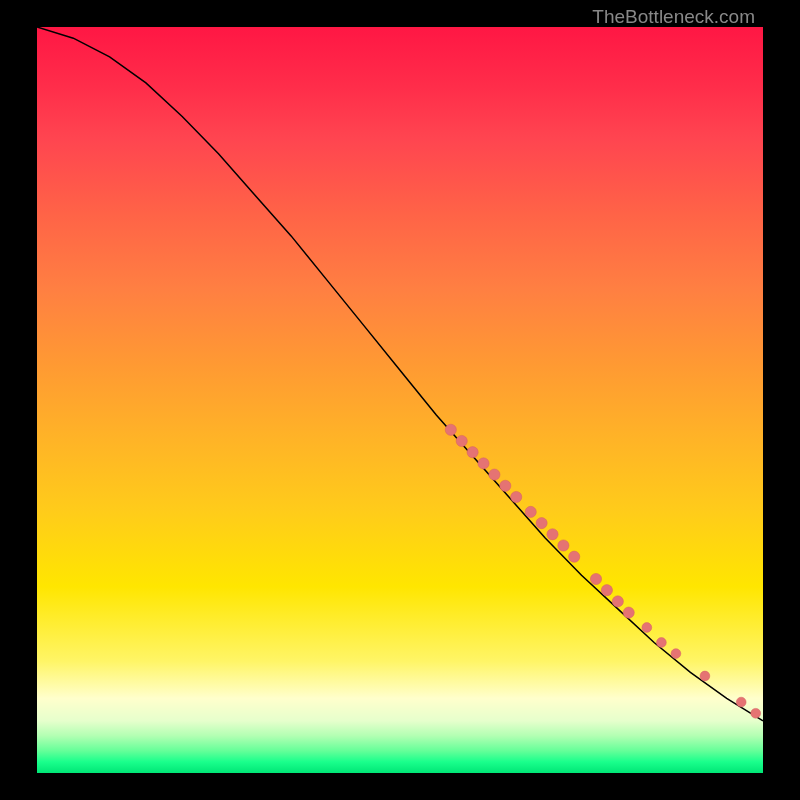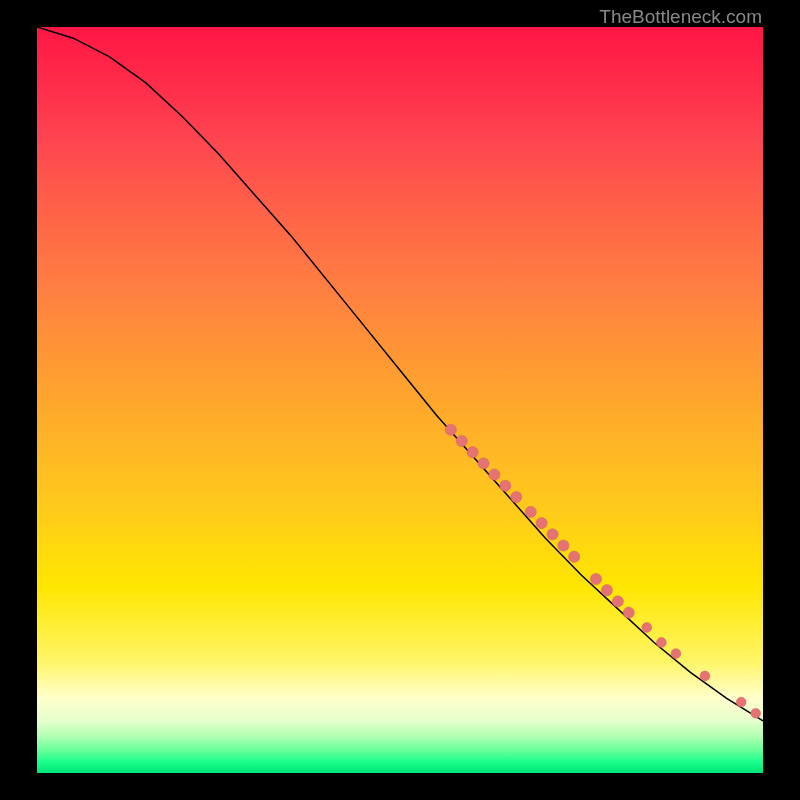--- a/index.html
+++ b/index.html
@@ -43,21 +43,21 @@
         #e6ffcc 93%,
         #b3ffb3 95%,
         #66ff99 97%,
         #1aff8c 98.5%,
         #00e676 100%
       );
     }
     .watermark {
       position: absolute;
       top: 6px;
-      right: 38px;
+      right: 45px;
       color: #888;
       font-size: 19px;
       font-weight: 500;
       z-index: 10;
     }
     .line-svg {
       position: absolute;
       top: 0;
       left: 0;
       width: 100%;

